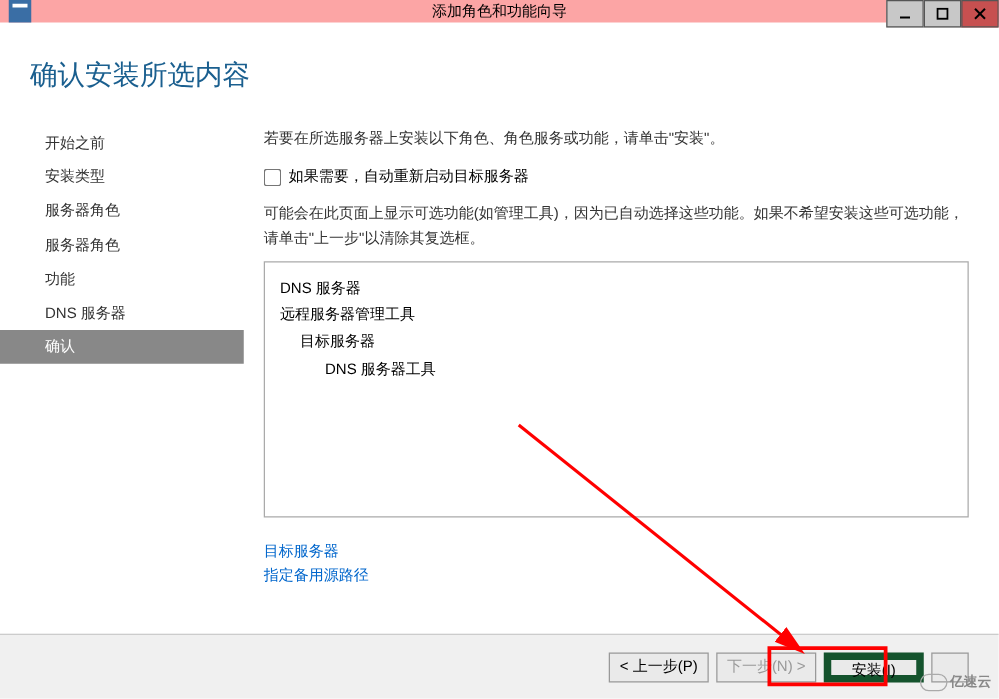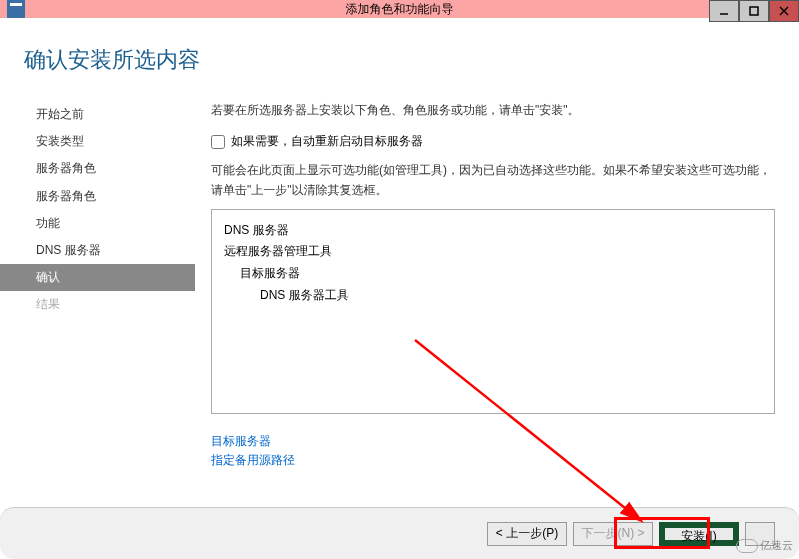--- a/index.html
+++ b/index.html
@@ -22,27 +22,27 @@
 .main-panel { flex: 1; padding: 65px 24px 0 16px; }
 .intro-text { font-size: 12px; color: #333; margin-bottom: 14px; line-height: 1.5; }
 .checkbox-row { display: flex; align-items: center; gap: 6px; margin-bottom: 10px; }
 .checkbox-row input { width: 14px; height: 14px; }
 .note-text { font-size: 12px; color: #333; line-height: 1.7; margin-bottom: 8px; }
 .items-box { border: 1px solid #aaa; padding: 10px 12px; height: 205px; font-size: 12px; line-height: 1.8; }
 .items-box .lvl1 { padding-left: 16px; }
 .items-box .lvl2 { padding-left: 36px; }
 .links-section { margin-top: 18px; }
 .link-text { color: #0066cc; font-size: 12px; cursor: pointer; line-height: 1.6; }
-.button-bar { position: absolute; bottom: 0; left: 0; right: 0; height: 52px; border-top: 1px solid #ccc; display: flex; justify-content: flex-end; align-items: center; padding-right: 24px; gap: 6px; background: #f0f0f0; border-radius: 14px; }
+.button-bar { position: absolute; bottom: 0; left: 0; right: 0; height: 52px; border-top: 1px solid #ccc; display: flex; justify-content: flex-end; align-items: center; padding-right: 24px; gap: 6px; background: #f0f0f0; }
 .btn { min-width: 80px; height: 24px; border: 1px solid #999; background: #eaeaea; font-size: 12px; cursor: pointer; font-family: inherit; }
 .btn:disabled { color: #999; }
 .btn.install { border: 6px solid #14532d; }
 .arrow-overlay { position: absolute; pointer-events: none; z-index: 100; }
 .install-highlight { position: absolute; border: 3px solid red; pointer-events: none; z-index: 99; }
-.watermark { position: absolute; right: 6px; bottom: 6px; font-size: 11px; color: #888; display: flex; align-items: center; gap: 2px; }
+.watermark { position: absolute; right: 6px; bottom: 6px; font-size: 11px; color: #888; display: flex; align-items: center; gap: 2px; font-weight: bold; }
 .watermark-icon { width: 22px; height: 14px; border: 1px solid #aaa; border-radius: 7px; display: inline-block; position: relative; }
 </style>
 </head>
 <body>
 
 <div class="titlebar">
   <div class="titlebar-icon">
     <svg viewBox="0 0 16 16">
         <rect x="2" y="2" width="12" height="12" fill="#3a6ea5"></rect>
         <rect x="4" y="4" width="8" height="2" fill="#fff"></rect>
@@ -75,21 +75,20 @@
 
 <div class="content-area">
   <div class="sidebar">
     <div class="nav-item">开始之前</div>
     <div class="nav-item">安装类型</div>
     <div class="nav-item">服务器角色</div>
     <div class="nav-item">服务器角色</div>
     <div class="nav-item">功能</div>
     <div class="nav-item">DNS 服务器</div>
     <div class="nav-item active">确认</div>
-    <div class="nav-item disabled">结果</div>
   </div>
 
   <div class="main-panel">
     <div class="intro-text">若要在所选服务器上安装以下角色、角色服务或功能，请单击"安装"。</div>
     <div class="checkbox-row">
       <input type="checkbox" style="">
       <span>如果需要，自动重新启动目标服务器</span>
     </div>
     <div class="note-text">可能会在此页面上显示可选功能(如管理工具)，因为已自动选择这些功能。如果不希望安装这些可选功能，请单击"上一步"以清除其复选框。</div>
     <div class="items-box">

